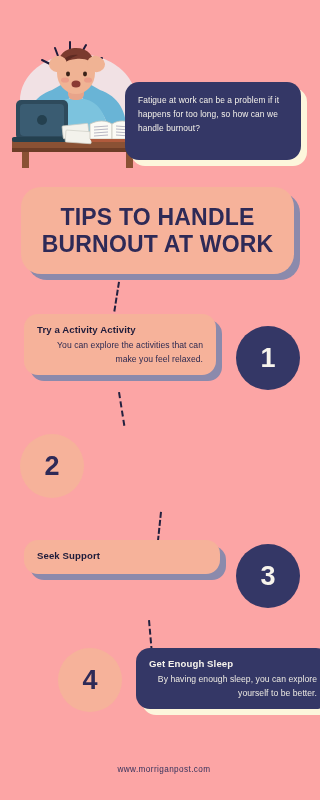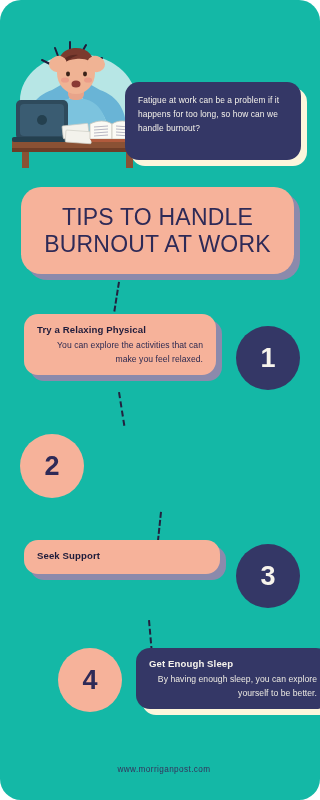--- a/index.html
+++ b/index.html
@@ -7,23 +7,22 @@
     padding: 0;
     background: #ffffff;
   }
   body {
     font-family: "Liberation Sans", sans-serif;
   }
   #infographic {
     position: relative;
     width: 320px;
     height: 800px;
-    background: #14b8a6;
+    background: #fca5a5;
     overflow: hidden;
-    border-radius: 21px;
   }
 
   
   .illo {
     position: absolute;
     left: 8px;
     top: 38px;
     width: 140px;
     height: 130px;
   }
@@ -66,21 +65,21 @@
     height: 87px;
     background: #f6b29a;
     border-radius: 20px;
     display: flex;
     align-items: center;
     justify-content: center;
   }
   .title-text {
     color: #2e2a57;
     font-size: 23px;
-    font-weight: normal;
+    font-weight: bold;
     line-height: 27px;
     text-align: center;
     letter-spacing: 0.2px;
     padding: 0 12px;
   }
 
   
   .dash {
     position: absolute;
     width: 2px;
@@ -228,21 +227,21 @@
   <div class="title-box">
     <div class="title-text">TIPS TO HANDLE BURNOUT AT WORK</div>
   </div>
 
   <div class="dash" style="left:118px; top:282px; height:30px; transform:rotate(9deg);"></div>
   <div class="dash" style="left:118px; top:392px; height:34px; transform:rotate(-9deg);"></div>
   <div class="dash" style="left:160px; top:512px; height:30px; transform:rotate(6deg);"></div>
   <div class="dash" style="left:148px; top:620px; height:32px; transform:rotate(-5deg);"></div>
 
   <div class="card peach" style="left:24px; top:314px; width:192px;">
-    <div class="card-title">Try a Relaxing Physical</div>
+    <div class="card-title">Try a Activity Activity</div>
     <div class="card-body">You can explore the activities that can make you feel relaxed.</div>
   </div>
   <div class="circle navy" style="left:236px; top:326px;">
     <span>1</span>
   </div>
 
   <div class="circle peach" style="left:20px; top:434px;">
     <span>2</span>
   </div>
 

